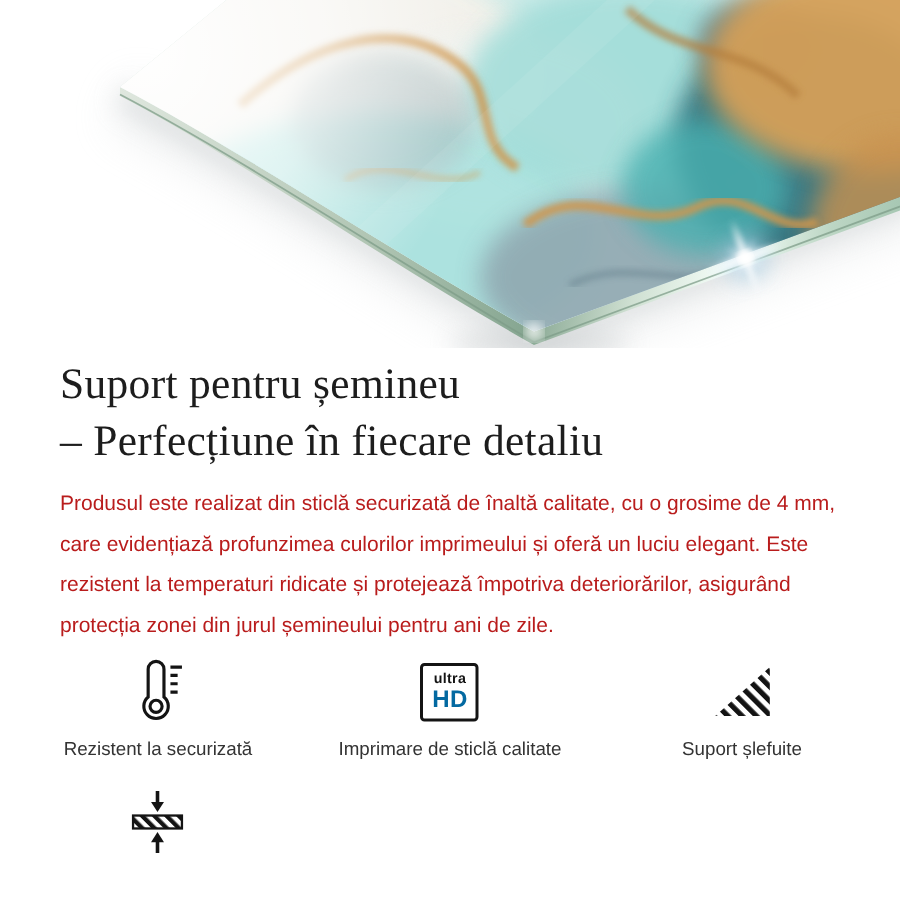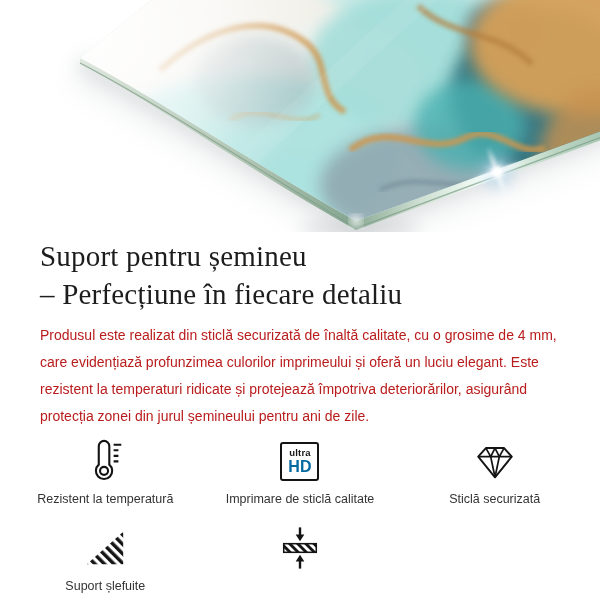--- a/index.html
+++ b/index.html
@@ -144,43 +144,34 @@
 <div class="features">
 
   <div class="feature">
     <div class="icon-wrap">
       <svg width="46" height="46" viewBox="0 0 48 48">
         <path class="ic" stroke-width="2.2" d="M17.5 8.5 A5.5 5.5 0 0 1 28.5 8.5 L28.5 27.8 A8.5 8.5 0 1 1 17.5 27.8 Z"></path>
         <circle class="ic" stroke-width="2.2" cx="23" cy="34.3" r="4.2"></circle>
         <path class="ic" stroke-width="2.2" d="M33 7 H41 M33 12.8 H38 M33 18.6 H38 M33 24.4 H38"></path>
       </svg>
     </div>
-    <div class="feature-label">Rezistent la temperatură</div>
+    <div class="feature-label">Rezistent la securizată</div>
   </div>
 
   <div class="feature">
     <div class="icon-wrap">
       <div class="uhd-box">
         <span class="uhd-top">ultra</span>
         <span class="uhd-bottom">HD</span>
       </div>
     </div>
     <div class="feature-label">Imprimare de sticlă calitate</div>
   </div>
 
 
-  <div class="feature">
-    <div class="icon-wrap">
-      <svg width="46" height="46" viewBox="0 0 48 48">
-        <path class="ic" stroke-width="2" stroke-linejoin="round" d="M14.5 10.5 L33.5 10.5 L41.5 19.5 L24 41 L6.5 19.5 Z"></path>
-        <path class="ic" stroke-width="1.8" stroke-linejoin="round" d="M6.5 19.5 H41.5 M14.5 10.5 L19.5 19.5 L24 10.5 L28.5 19.5 L33.5 10.5 M19.5 19.5 L24 41 M28.5 19.5 L24 41"></path>
-      </svg>
-    </div>
-    <div class="feature-label">Sticlă securizată</div>
-  </div>
 
   <div class="feature">
     <div class="icon-wrap">
       <svg width="46" height="46" viewBox="0 0 48 48">
         <defs>
           <pattern id="hatch5" patternUnits="userSpaceOnUse" width="7" height="7" patternTransform="rotate(-45)">
             <rect width="3.6" height="7" fill="#141414"></rect>
           </pattern>
         </defs>
         <path d="M5 41 L43 41 L43 7 Z" fill="url(#hatch5)"></path>

